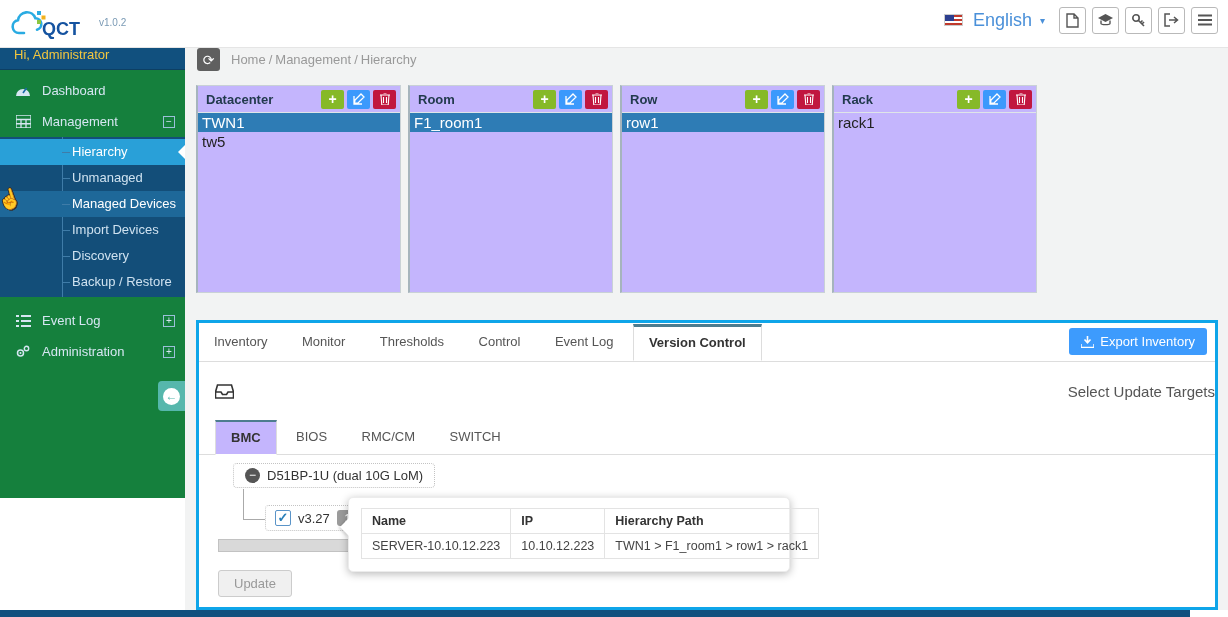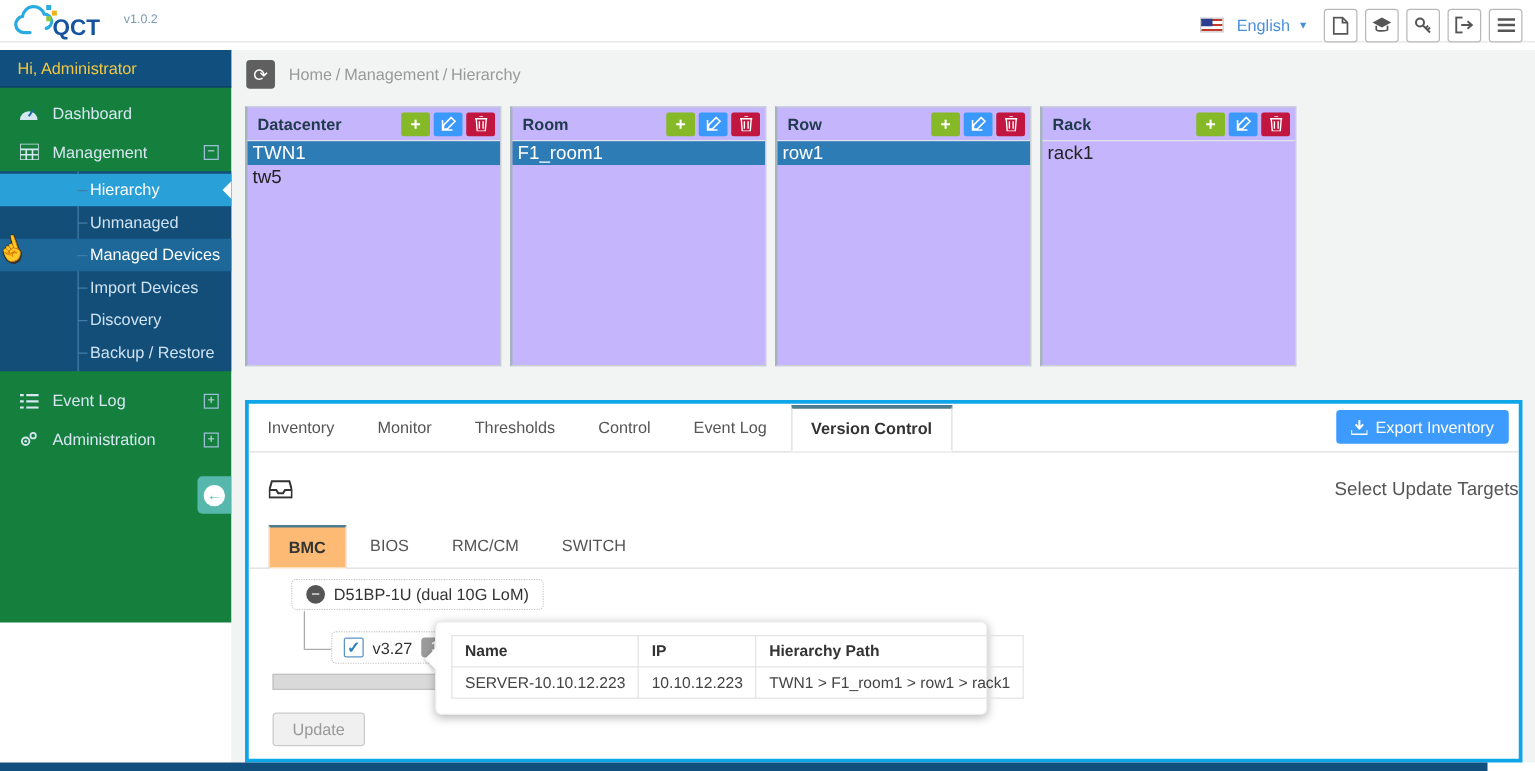--- a/index.html
+++ b/index.html
@@ -1,28 +1,28 @@
 <!DOCTYPE html>
 <html><head>
 <meta charset="utf-8">
 <style>
   * { margin:0; padding:0; box-sizing:border-box; }
   body { font-family:"Liberation Sans", sans-serif; background:#fff; }
   #app { position:relative; width:1228px; height:617px; overflow:hidden; background:#fff; }
 
   
-  .header { position:absolute; top:0; left:0; width:1228px; height:34px; background:#fff;
+  .header { position:absolute; top:0; left:0; width:1228px; height:48px; background:#fff;
             border-bottom:1px solid #e5e5e5; display:flex; align-items:center; z-index:5; }
   .logo-wrap { display:flex; align-items:flex-end; margin-left:10px; }
   .app-title { color:#2a7cb8; font-size:19px; margin-left:8px; }
   .app-version { color:#7a9ab5; font-size:10px; margin-left:5px; padding-bottom:2px; }
   .header-right { position:absolute; right:10px; top:0; height:40px; display:flex; align-items:center; gap:6px; }
   .flag { width:19px; height:12px; background:repeating-linear-gradient(#c0392b 0 2px,#fff 2px 4px); position:relative; border:1px solid #ccc; }
   .flag::before { content:""; position:absolute; left:0; top:0; width:9px; height:6px; background:#2c3e8f; }
-  .lang-label { color:#4a90d9; font-size:13px; margin:0 2px 0 4px; }
+  .lang-label { color:#4a90d9; font-size:18px; margin:0 2px 0 4px; }
   .lang-caret { color:#4a90d9; font-size:10px; margin-right:8px; }
   .hbtn { width:27px; height:27px; border:1px solid #b9b9b9; border-radius:3px; background:#fff;
           display:flex; align-items:center; justify-content:center; color:#555; }
   .hbtn svg { display:block; }
 
   
   .sidebar { position:absolute; left:0; top:40px; width:185px; height:458px; background:#15803d; z-index:4; }
   .greeting { height:30px; line-height:30px; background:#11507e; color:#f3c73f; font-size:13px; padding-left:14px; border-bottom:1px solid #0d3f63; }
   .menu-item { height:31px; display:flex; align-items:center; color:#d6e6f2; font-size:13px; padding:0 10px 0 14px; cursor:pointer; }
   .menu-item .mi-icon { width:18px; margin-right:10px; display:flex; justify-content:center; }
@@ -69,21 +69,21 @@
   .tabbar { position:relative; height:39px; border-bottom:1px solid #ddd; }
   .tab { display:inline-block; padding:11px 15px 10px; font-size:13px; color:#555; cursor:pointer; }
   .tab.active { font-weight:bold; color:#333; background:#fff; border-left:1px solid #ddd; border-right:1px solid #ddd;
                 border-top:3px solid #4d7c8e; padding-top:8px; position:relative; top:1px; border-bottom:1px solid #fff; }
   .export-btn { position:absolute; top:5px; right:8px; background:#3d9bfd; color:#fff; font-size:13px;
                 padding:6px 12px; border-radius:3px; display:flex; align-items:center; gap:6px; cursor:pointer; }
   .section-head { display:flex; align-items:center; gap:9px; margin:21px 0 0 16px; color:#555; font-size:15px;justify-content:space-between; }
   .subtabbar { margin-top:19px; border-bottom:1px solid #ddd; padding-left:16px; }
   .subtab { display:inline-block; padding:10px 15px 9px; font-size:13px; color:#555; cursor:pointer; }
   .subtab.active { font-weight:bold; color:#333; border-left:1px solid #ddd; border-right:1px solid #ddd;
-                   border-top:2px solid #4d7c8e; padding-top:8px; position:relative; top:1px; border-bottom:1px solid #fff; background:#fdba74; }
+                   border-top:2px solid #4d7c8e; padding-top:8px; position:relative; top:1px; border-bottom:1px solid #fff; background:#c4b5fd; }
   .tree { position:relative; height:148px; }
   .node-box { position:absolute; left:34px; top:8px; display:inline-flex; align-items:center; gap:7px;
               border:1px dotted #c3c3c3; border-radius:4px; padding:4px 11px; font-size:13px; color:#333; background:#fff; cursor:pointer; }
   .minus-circle { width:15px; height:15px; border-radius:50%; background:#555; color:#fff; font-size:12px;
                   line-height:14px; text-align:center; }
   .conn-v { position:absolute; left:44px; top:34px; height:30px; border-left:1px solid #aaa; }
   .conn-h { position:absolute; left:44px; top:64px; width:22px; border-top:1px solid #aaa; }
   .version-box { position:absolute; left:66px; top:50px; display:inline-flex; align-items:center; gap:7px;
                  border:1px dotted #c3c3c3; border-radius:4px; padding:4px 9px; background:#fff; }
   .checkbox { width:16px; height:16px; border:1px solid #5a94c8; border-radius:2px; background:#fff; color:#2a7fb8;

